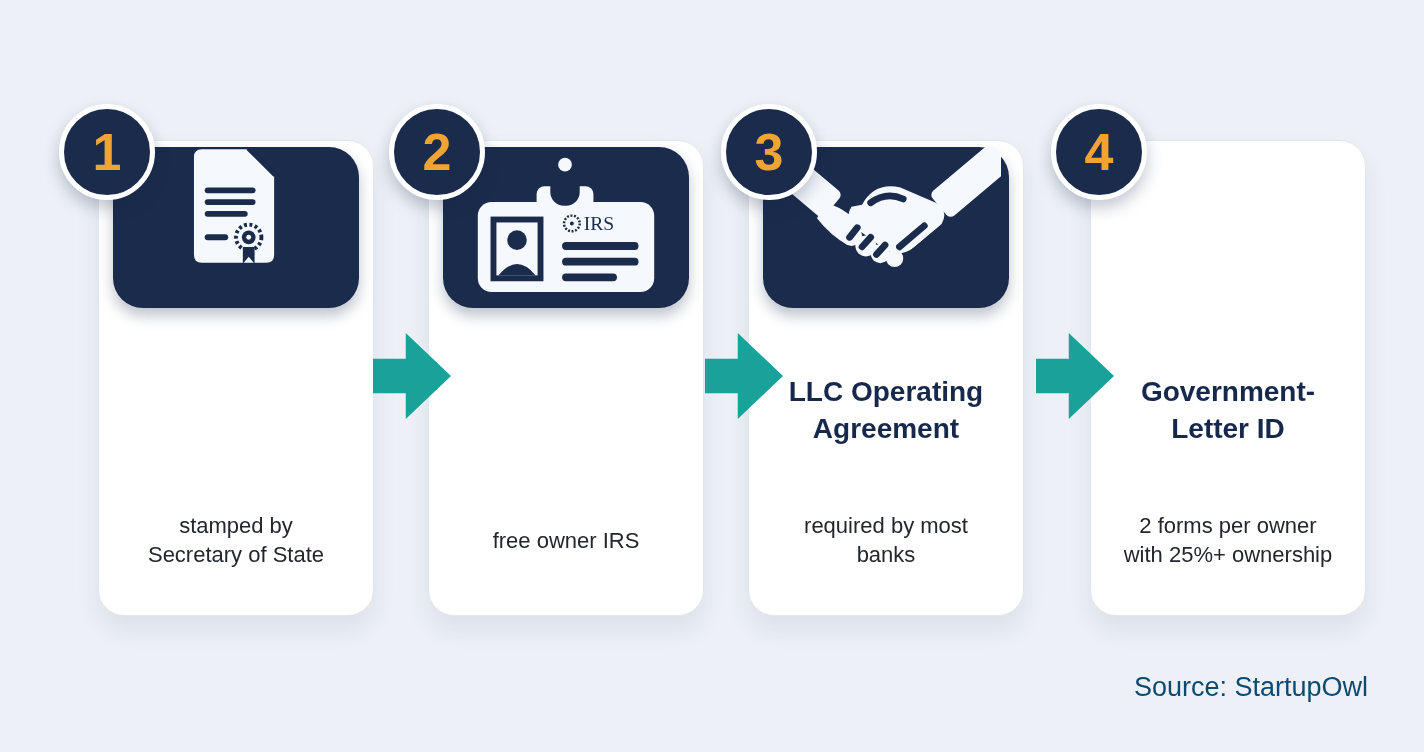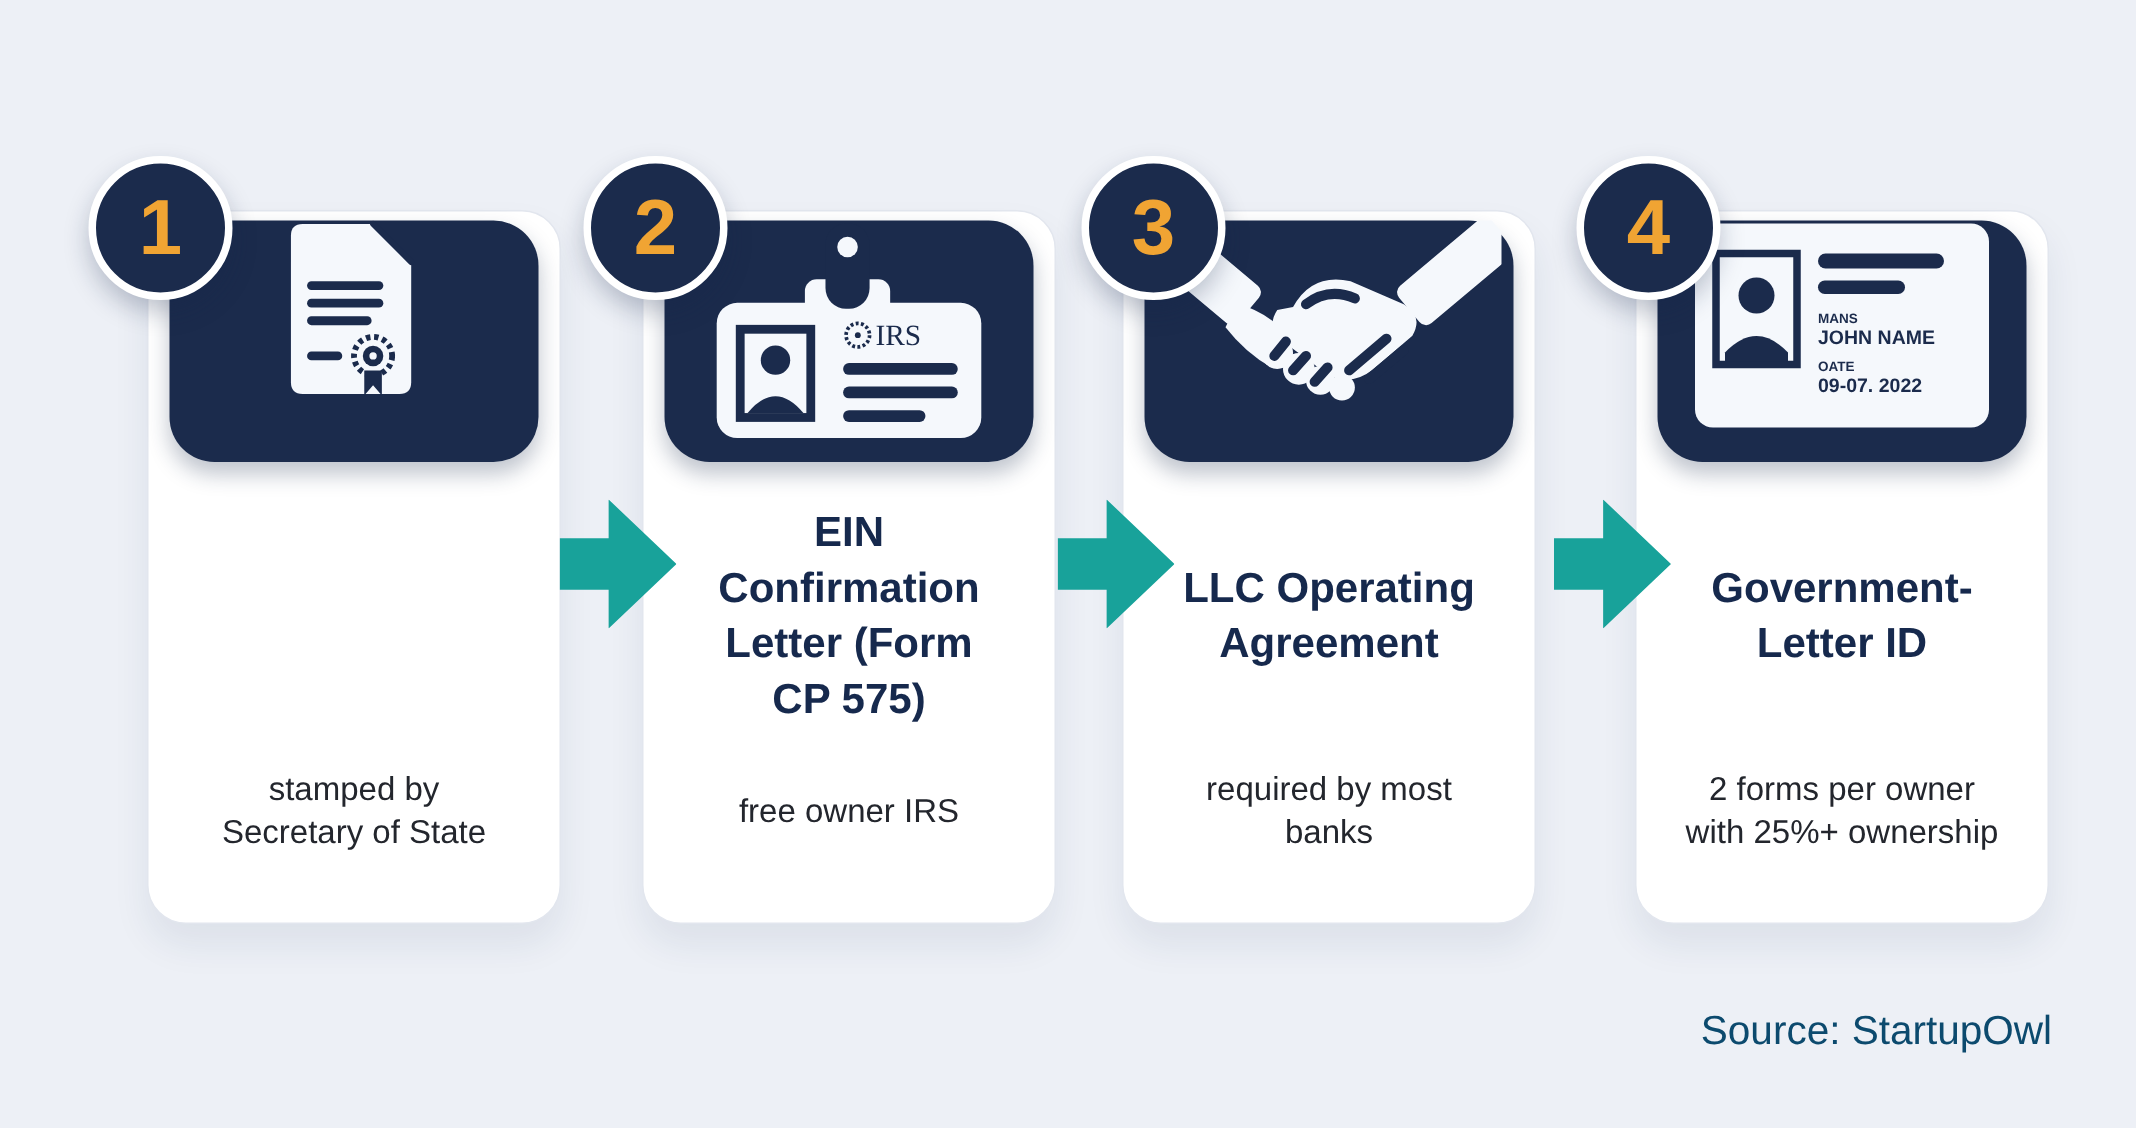--- a/index.html
+++ b/index.html
@@ -78,26 +78,20 @@
         <circle cx="50" cy="95" r="10" fill="#1b2b4c"></circle>
         <path d="M31,131 Q50,108 69,131 Z" fill="#1b2b4c"></path>
         <circle cx="106" cy="78" r="8" fill="none" stroke="#1b2b4c" stroke-width="2.5" stroke-dasharray="2,1.6"></circle>
         <circle cx="106" cy="78" r="2" fill="#1b2b4c"></circle>
         <text x="118" y="85" font-family="Liberation Serif, serif" font-size="20" fill="#1b2b4c">IRS</text>
         <rect x="96" y="97" width="78" height="8" rx="4" fill="#1b2b4c"></rect>
         <rect x="96" y="113" width="78" height="8" rx="4" fill="#1b2b4c"></rect>
         <rect x="96" y="129" width="56" height="8" rx="4" fill="#1b2b4c"></rect>
       </svg>
     </div>
-    <div class="title-zone">
-      <div class="card-title">EIN
-Confirmation
-Letter (Form
-CP 575)</div>
-    </div>
     <div class="sub-zone">
       <div class="card-sub">free owner IRS</div>
     </div>
   </div>
 
   <div class="card c3">
     <div class="card-header">
       <svg class="icon-svg" width="230" height="125" viewBox="0 0 240 130">
         <g fill="#f5f8fc">
           <rect x="-10" y="18" width="84" height="34" rx="6" transform="rotate(40 32 35)"></rect>
@@ -124,36 +118,20 @@
       <div class="card-title">LLC Operating
 Agreement</div>
     </div>
     <div class="sub-zone">
       <div class="card-sub">required by most
 banks</div>
     </div>
   </div>
 
   <div class="card c4">
-    <div class="card-header">
-      <svg class="icon-svg" width="200" height="140" viewBox="0 0 200 140">
-        <rect x="2" y="2" width="196" height="136" rx="12" fill="#f5f8fc"></rect>
-        <rect x="16" y="22" width="54" height="74" fill="none" stroke="#1b2b4c" stroke-width="5"></rect>
-        <circle cx="43" cy="50" r="12" fill="#1b2b4c"></circle>
-        <path d="M22,94 L64,94 L64,88 Q43,66 22,88 Z" fill="#1b2b4c"></path>
-        <rect x="84" y="22" width="84" height="10" rx="5" fill="#1b2b4c"></rect>
-        <rect x="84" y="40" width="58" height="9" rx="4.5" fill="#1b2b4c"></rect>
-        <g fill="#1b2b4c" font-family="Liberation Sans, sans-serif" font-weight="bold">
-          <text x="84" y="68" font-size="9">MANS</text>
-          <text x="84" y="82" font-size="13">JOHN NAME</text>
-          <text x="84" y="100" font-size="9">OATE</text>
-          <text x="84" y="114" font-size="13">09-07. 2022</text>
-        </g>
-      </svg>
-    </div>
     <div class="title-zone">
       <div class="card-title">Government-
 Letter ID</div>
     </div>
     <div class="sub-zone">
       <div class="card-sub">2 forms per owner
 with 25%+ ownership</div>
     </div>
   </div>
 

